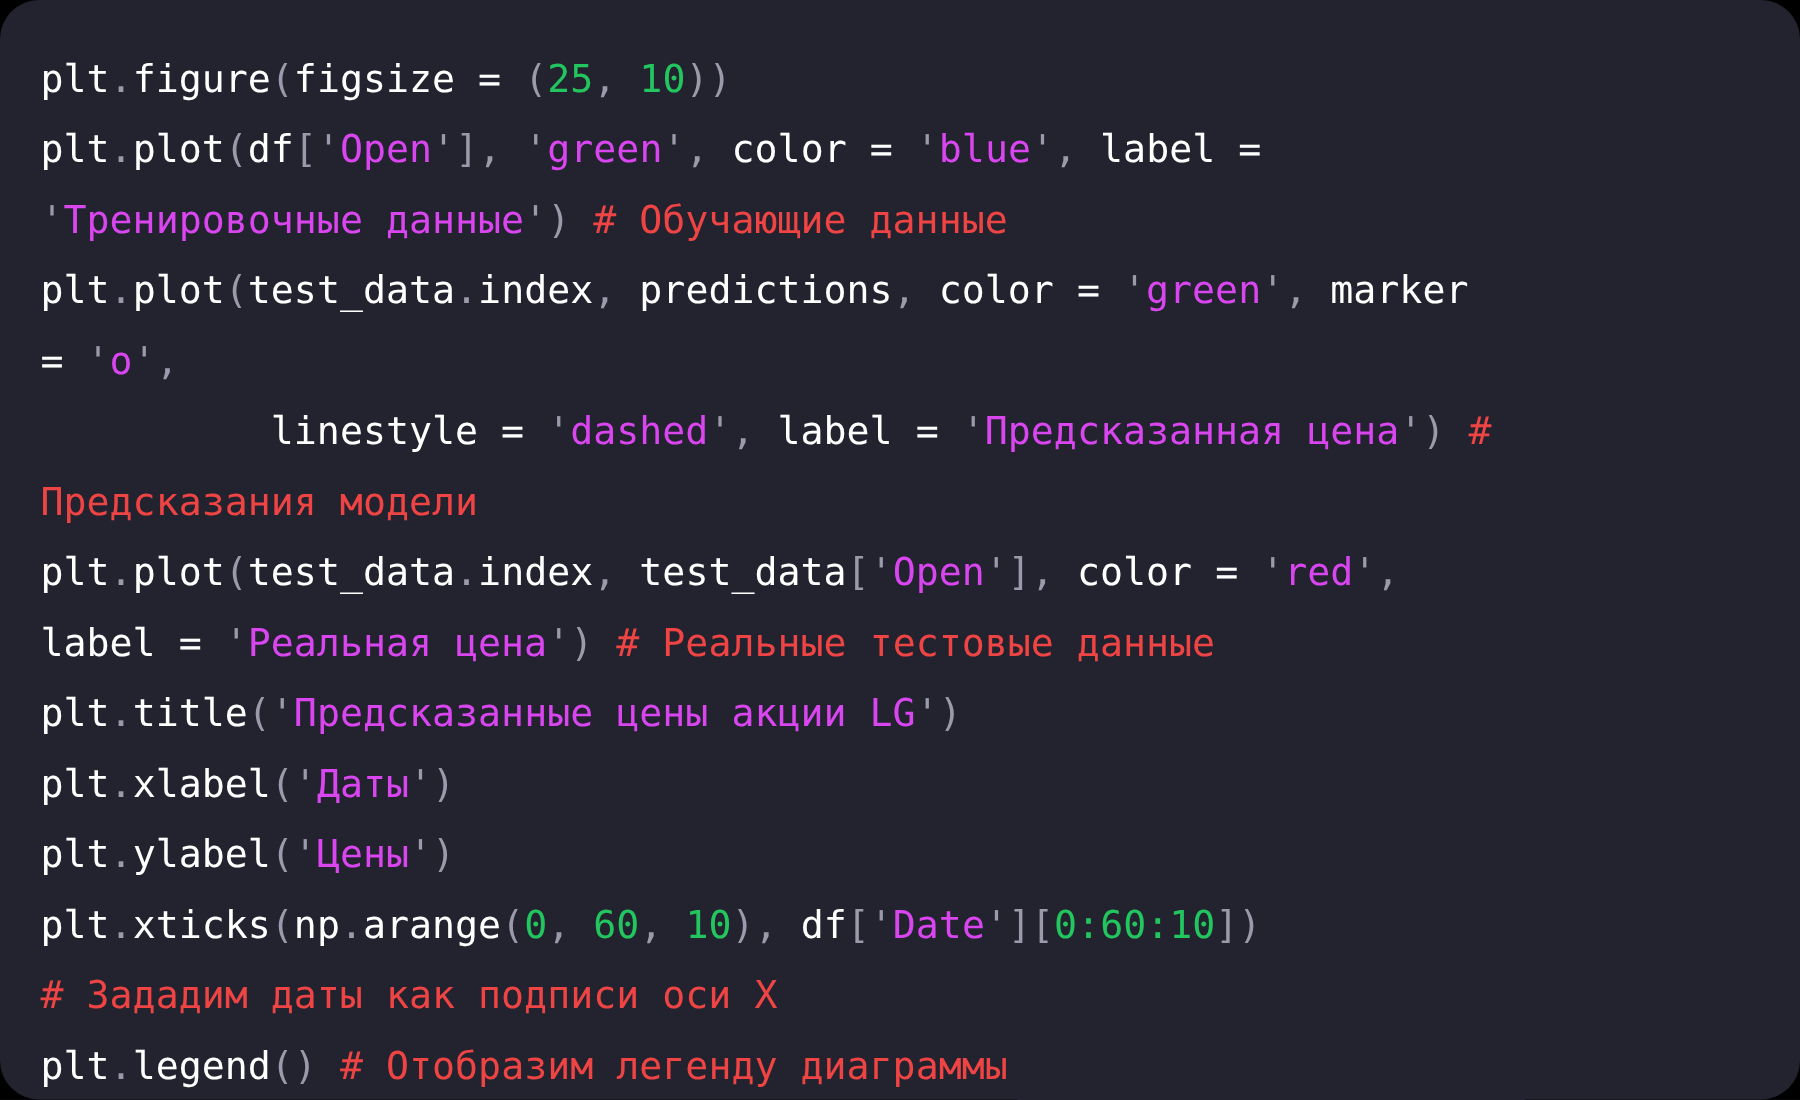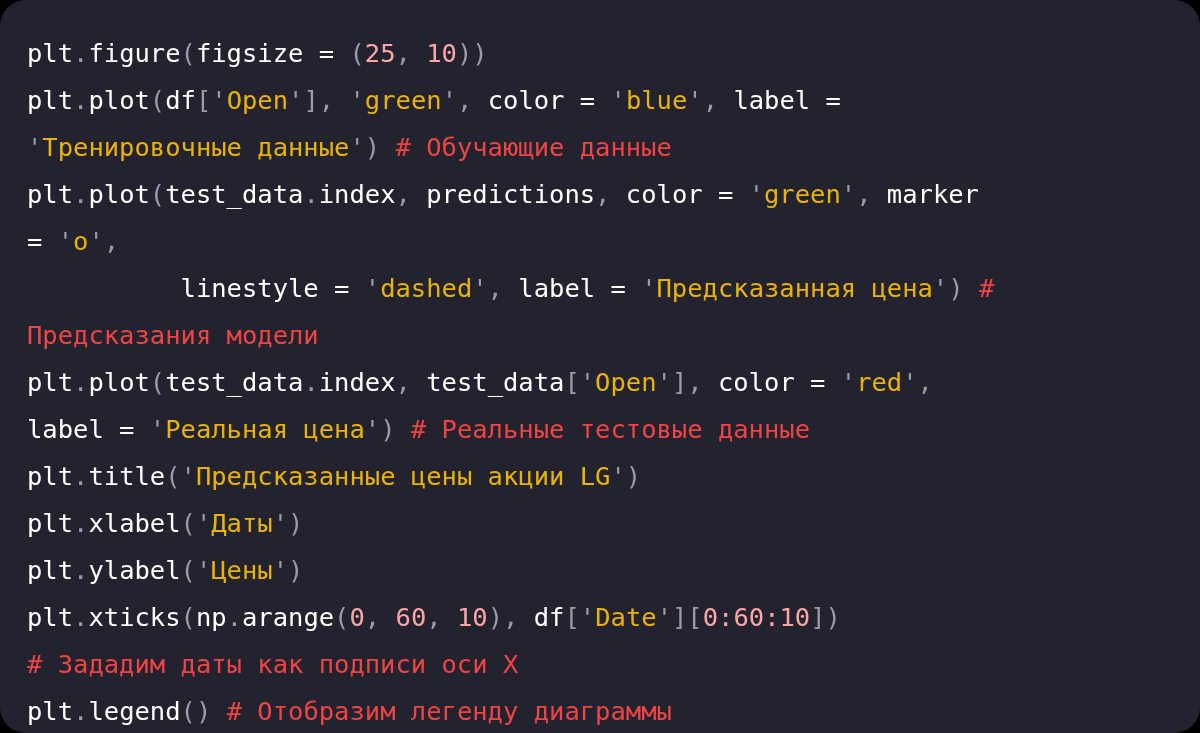--- a/index.html
+++ b/index.html
@@ -33,23 +33,23 @@
     padding-left: 27px;
     color: #ffffff;
   }
   .line {
     height: 47px;
     white-space: pre;
   }
   
   .tok-plain  { color: #ffffff; text-align: right; }
   .tok-punct  { color: #9a9aab; }
-  .tok-str    { color: #eab308; }
+  .tok-str    { color: #d946ef; }
   .tok-quote  { color: #9a9aab; }
-  .tok-num    { color: #fca5a5; }
+  .tok-num    { color: #22c55e; }
   .tok-cmt    { color: #ef4444; }
 </style>
 </head>
 <body>
 
 <div class="code-card">
   <div class="code-body" id="code-body"><div class="line" id="line-1"><span class="tok-plain">plt</span><span class="tok-punct">.</span><span class="tok-plain">figure</span><span class="tok-punct">(</span><span class="tok-plain">figsize</span><span class="tok-plain"> = </span><span class="tok-punct">(</span><span class="tok-num">25</span><span class="tok-punct">, </span><span class="tok-num">10</span><span class="tok-punct">))</span></div><div class="line" id="line-2"><span class="tok-plain">plt</span><span class="tok-punct">.</span><span class="tok-plain">plot</span><span class="tok-punct">(</span><span class="tok-plain">df</span><span class="tok-punct">[</span><span class="tok-quote">'</span><span class="tok-str">Open</span><span class="tok-quote">'</span><span class="tok-punct">]</span><span class="tok-punct">, </span><span class="tok-quote">'</span><span class="tok-str">green</span><span class="tok-quote">'</span><span class="tok-punct">, </span><span class="tok-plain">color</span><span class="tok-plain"> = </span><span class="tok-quote">'</span><span class="tok-str">blue</span><span class="tok-quote">'</span><span class="tok-punct">, </span><span class="tok-plain">label</span><span class="tok-plain"> =</span></div><div class="line" id="line-3"><span class="tok-quote">'</span><span class="tok-str">Тренировочные данные</span><span class="tok-quote">'</span><span class="tok-punct">)</span><span class="tok-plain"> </span><span class="tok-cmt"># Обучающие данные</span></div><div class="line" id="line-4"><span class="tok-plain">plt</span><span class="tok-punct">.</span><span class="tok-plain">plot</span><span class="tok-punct">(</span><span class="tok-plain">test_data</span><span class="tok-punct">.</span><span class="tok-plain">index</span><span class="tok-punct">, </span><span class="tok-plain">predictions</span><span class="tok-punct">, </span><span class="tok-plain">color</span><span class="tok-plain"> = </span><span class="tok-quote">'</span><span class="tok-str">green</span><span class="tok-quote">'</span><span class="tok-punct">, </span><span class="tok-plain">marker</span></div><div class="line" id="line-5"><span class="tok-plain">= </span><span class="tok-quote">'</span><span class="tok-str">o</span><span class="tok-quote">'</span><span class="tok-punct">,</span></div><div class="line" id="line-6"><span class="tok-plain">          </span><span class="tok-plain">linestyle</span><span class="tok-plain"> = </span><span class="tok-quote">'</span><span class="tok-str">dashed</span><span class="tok-quote">'</span><span class="tok-punct">, </span><span class="tok-plain">label</span><span class="tok-plain"> = </span><span class="tok-quote">'</span><span class="tok-str">Предсказанная цена</span><span class="tok-quote">'</span><span class="tok-punct">)</span><span class="tok-plain"> </span><span class="tok-cmt">#</span></div><div class="line" id="line-7"><span class="tok-cmt">Предсказания модели</span></div><div class="line" id="line-8"><span class="tok-plain">plt</span><span class="tok-punct">.</span><span class="tok-plain">plot</span><span class="tok-punct">(</span><span class="tok-plain">test_data</span><span class="tok-punct">.</span><span class="tok-plain">index</span><span class="tok-punct">, </span><span class="tok-plain">test_data</span><span class="tok-punct">[</span><span class="tok-quote">'</span><span class="tok-str">Open</span><span class="tok-quote">'</span><span class="tok-punct">]</span><span class="tok-punct">, </span><span class="tok-plain">color</span><span class="tok-plain"> = </span><span class="tok-quote">'</span><span class="tok-str">red</span><span class="tok-quote">'</span><span class="tok-punct">,</span></div><div class="line" id="line-9"><span class="tok-plain">label</span><span class="tok-plain"> = </span><span class="tok-quote">'</span><span class="tok-str">Реальная цена</span><span class="tok-quote">'</span><span class="tok-punct">)</span><span class="tok-plain"> </span><span class="tok-cmt"># Реальные тестовые данные</span></div><div class="line" id="line-10"><span class="tok-plain">plt</span><span class="tok-punct">.</span><span class="tok-plain">title</span><span class="tok-punct">(</span><span class="tok-quote">'</span><span class="tok-str">Предсказанные цены акции LG</span><span class="tok-quote">'</span><span class="tok-punct">)</span></div><div class="line" id="line-11"><span class="tok-plain">plt</span><span class="tok-punct">.</span><span class="tok-plain">xlabel</span><span class="tok-punct">(</span><span class="tok-quote">'</span><span class="tok-str">Даты</span><span class="tok-quote">'</span><span class="tok-punct">)</span></div><div class="line" id="line-12"><span class="tok-plain">plt</span><span class="tok-punct">.</span><span class="tok-plain">ylabel</span><span class="tok-punct">(</span><span class="tok-quote">'</span><span class="tok-str">Цены</span><span class="tok-quote">'</span><span class="tok-punct">)</span></div><div class="line" id="line-13"><span class="tok-plain">plt</span><span class="tok-punct">.</span><span class="tok-plain">xticks</span><span class="tok-punct">(</span><span class="tok-plain">np</span><span class="tok-punct">.</span><span class="tok-plain">arange</span><span class="tok-punct">(</span><span class="tok-num">0</span><span class="tok-punct">, </span><span class="tok-num">60</span><span class="tok-punct">, </span><span class="tok-num">10</span><span class="tok-punct">), </span><span class="tok-plain">df</span><span class="tok-punct">[</span><span class="tok-quote">'</span><span class="tok-str">Date</span><span class="tok-quote">'</span><span class="tok-punct">][</span><span class="tok-num">0</span><span class="tok-num">:</span><span class="tok-num">60</span><span class="tok-num">:</span><span class="tok-num">10</span><span class="tok-punct">])</span></div><div class="line" id="line-14"><span class="tok-cmt"># Зададим даты как подписи оси X</span></div><div class="line" id="line-15"><span class="tok-plain">plt</span><span class="tok-punct">.</span><span class="tok-plain">legend</span><span class="tok-punct">()</span><span class="tok-plain"> </span><span class="tok-cmt"># Отобразим легенду диаграммы</span></div></div>
 </div>
 
 </body></html>

